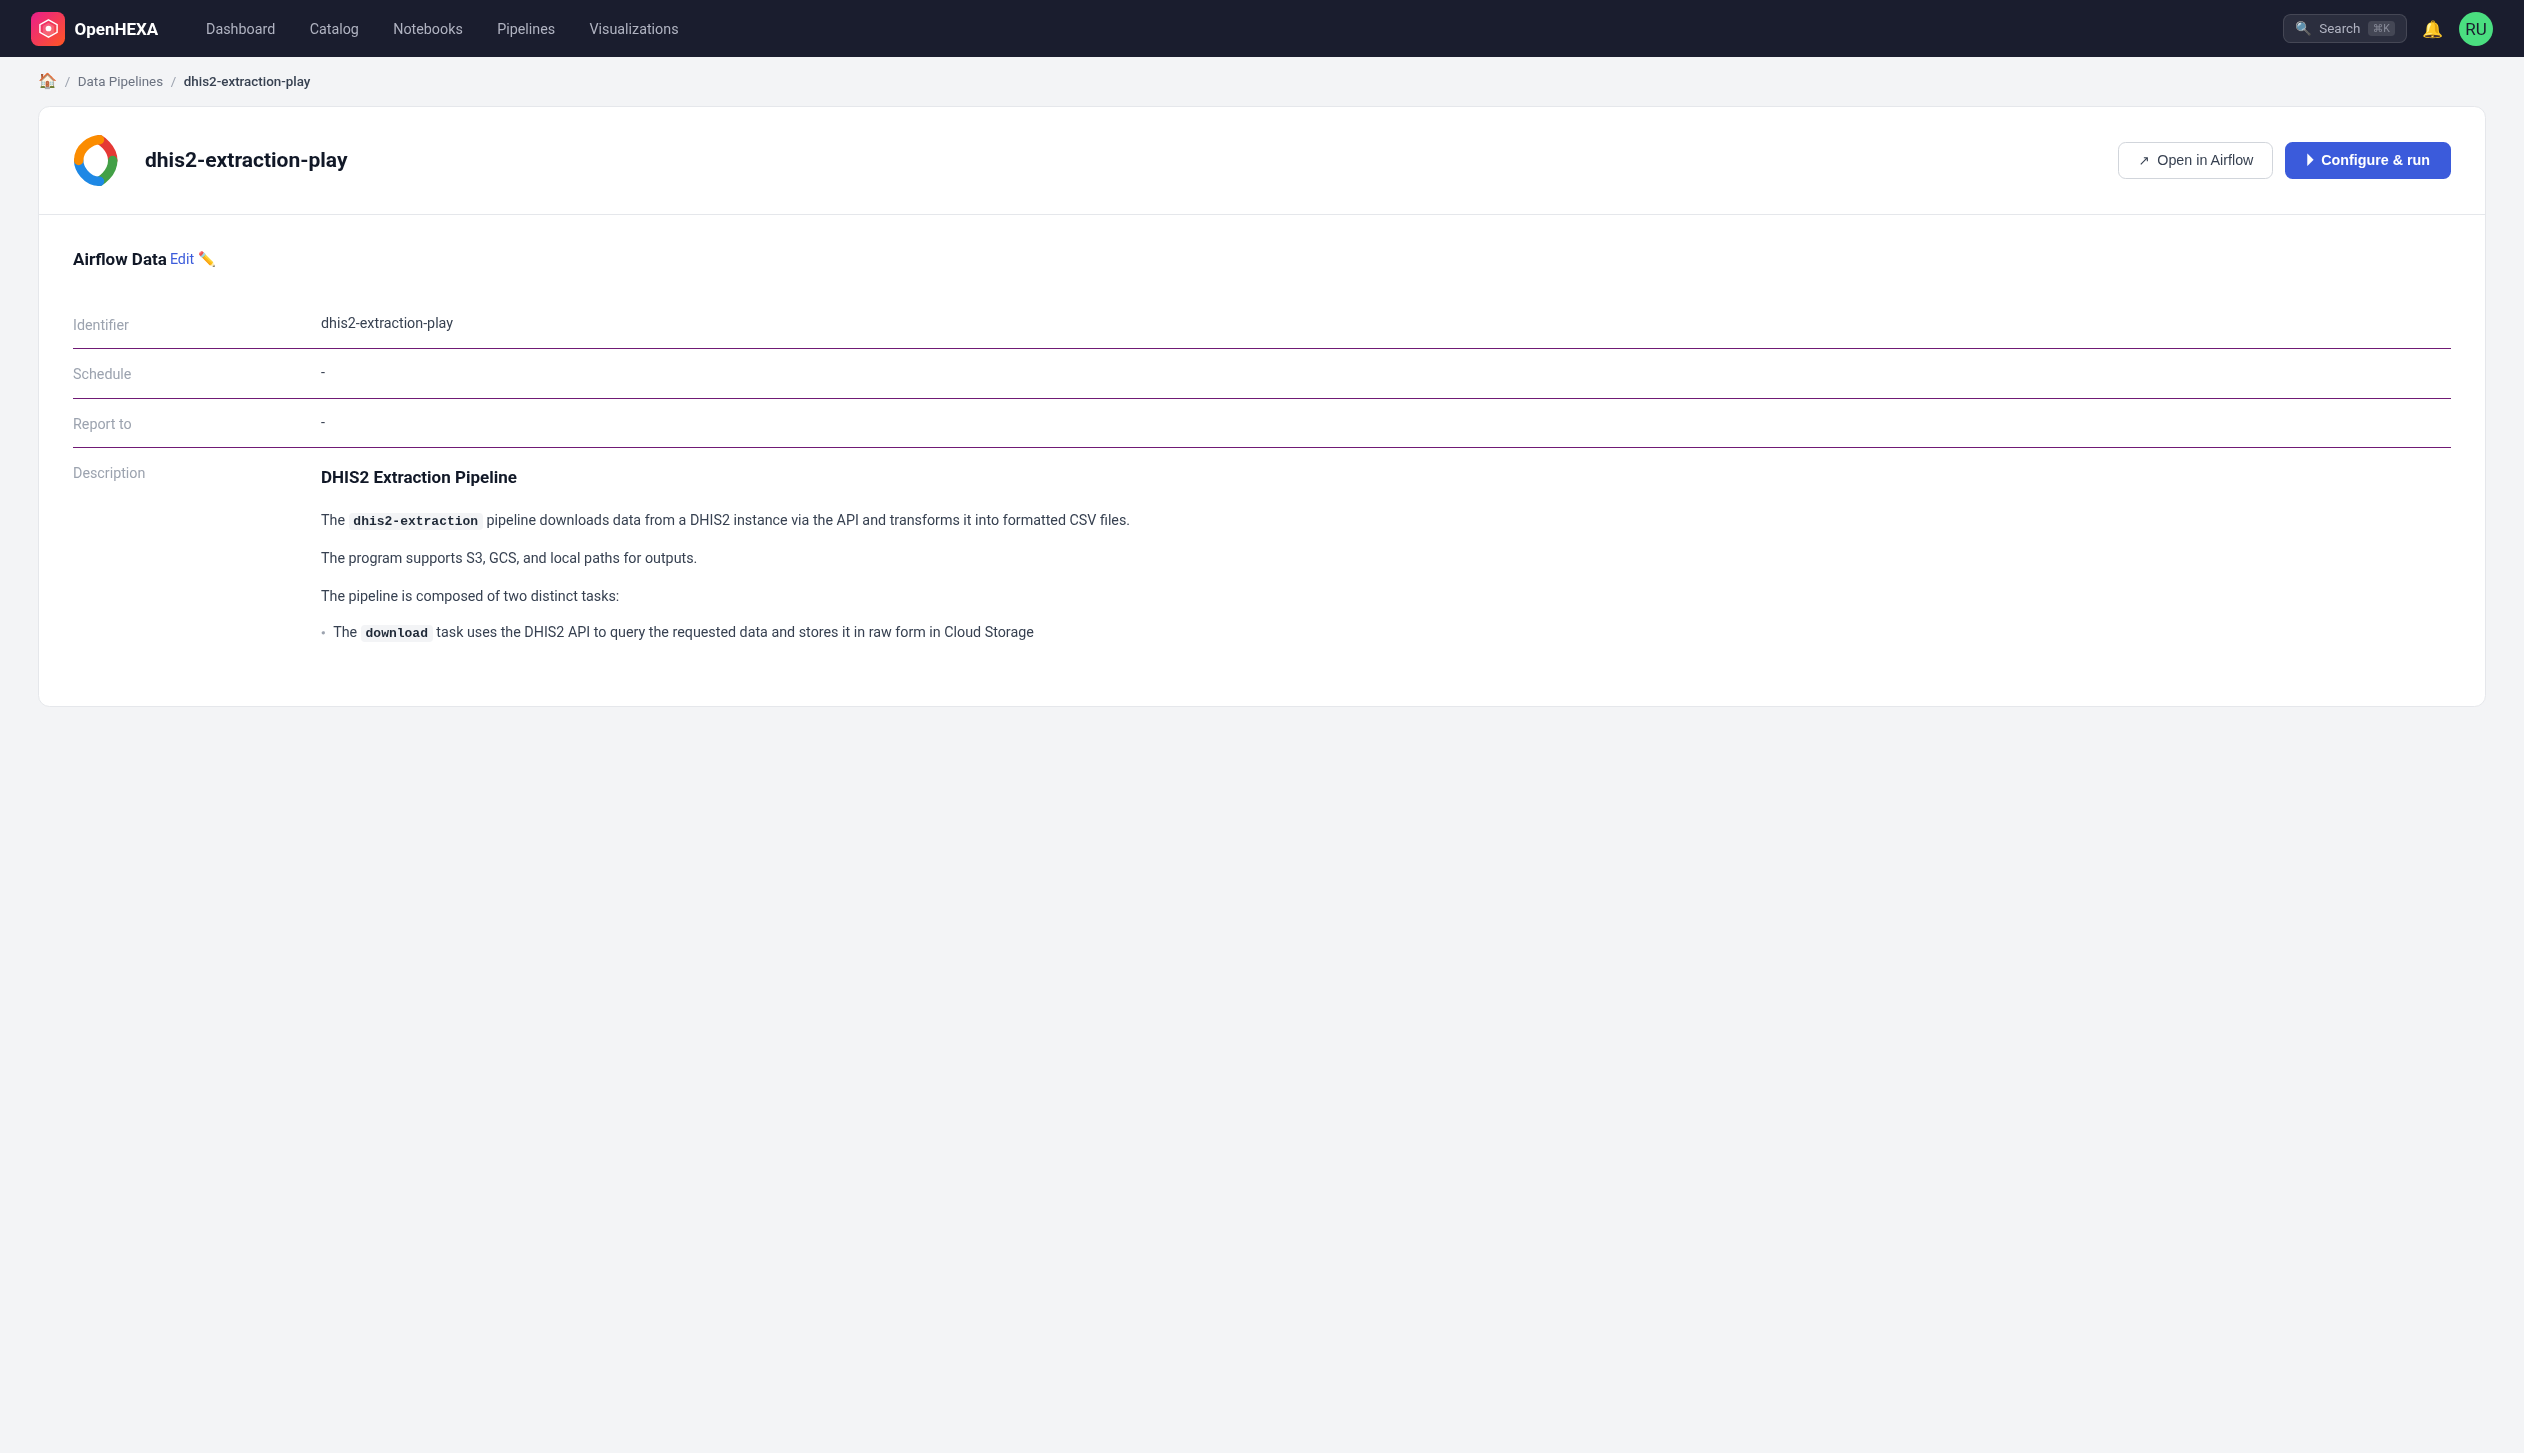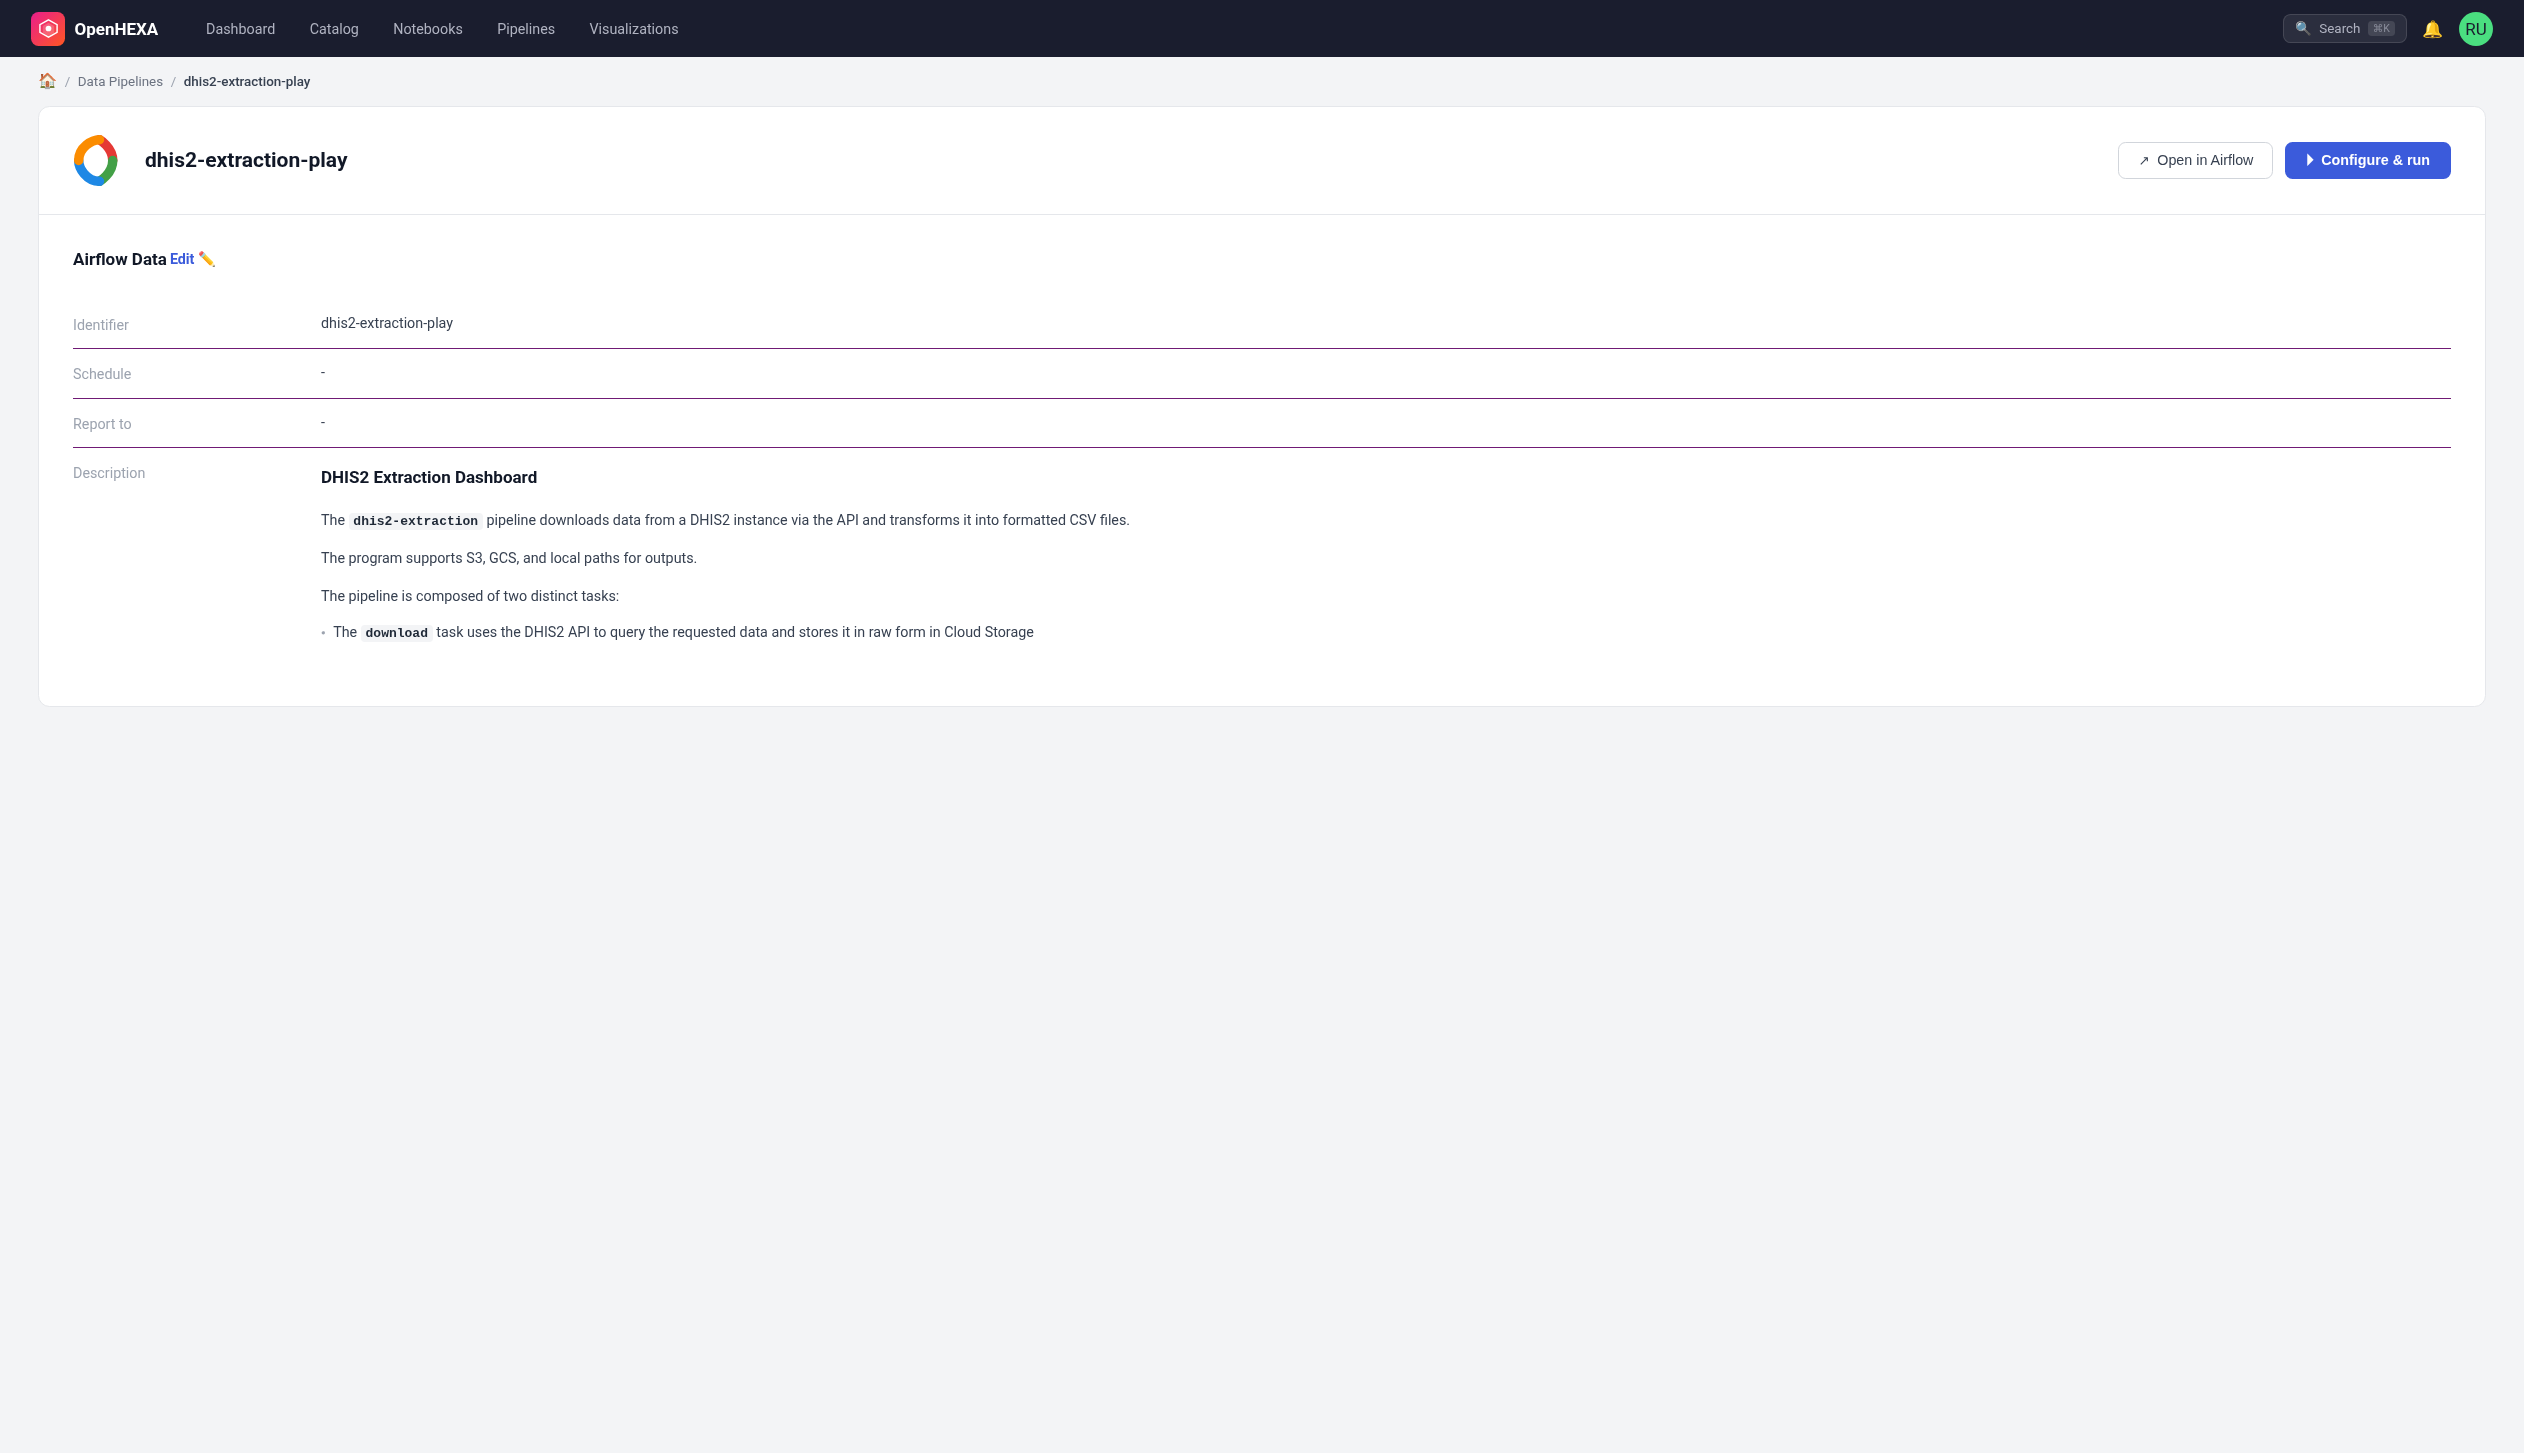--- a/index.html
+++ b/index.html
@@ -187,21 +187,21 @@
       font-size: 17px;
       font-weight: 700;
       color: #111827;
     }
     .edit-link {
       display: flex;
       align-items: center;
       gap: 3.8px;
       color: #3b5bdb;
       font-size: 14.3px;
-      font-weight: 700;
+      font-weight: 400;
       cursor: pointer;
       text-decoration: none;
     }
 
     
     .field-row {
       display: flex;
       align-items: flex-start;
       padding: 15.3px 0;
       border-bottom: 1px solid #701a75;
@@ -362,21 +362,21 @@
       </div>
 
       <div class="field-row">
         <div class="field-label">Report to</div>
         <div class="field-value">-</div>
       </div>
 
       <div class="field-row">
         <div class="field-label">Description</div>
         <div class="field-value description">
-          <div class="desc-heading">DHIS2 Extraction Dashboard</div>
+          <div class="desc-heading">DHIS2 Extraction Pipeline</div>
           <p class="desc-para">
             <span>The </span><code>dhis2-extraction</code><span> pipeline downloads data from a DHIS2 instance via the API and transforms it into formatted CSV files.</span>
           </p>
           <p class="desc-para">The program supports S3, GCS, and local paths for outputs.</p>
           <p class="desc-para">The pipeline is composed of two distinct tasks:</p>
           <ul class="desc-list">
             <li>
               <span>
                 <span>The </span><code>download</code><span> task uses the DHIS2 API to query the requested data and stores it in raw form in Cloud Storage</span>
               </span>

